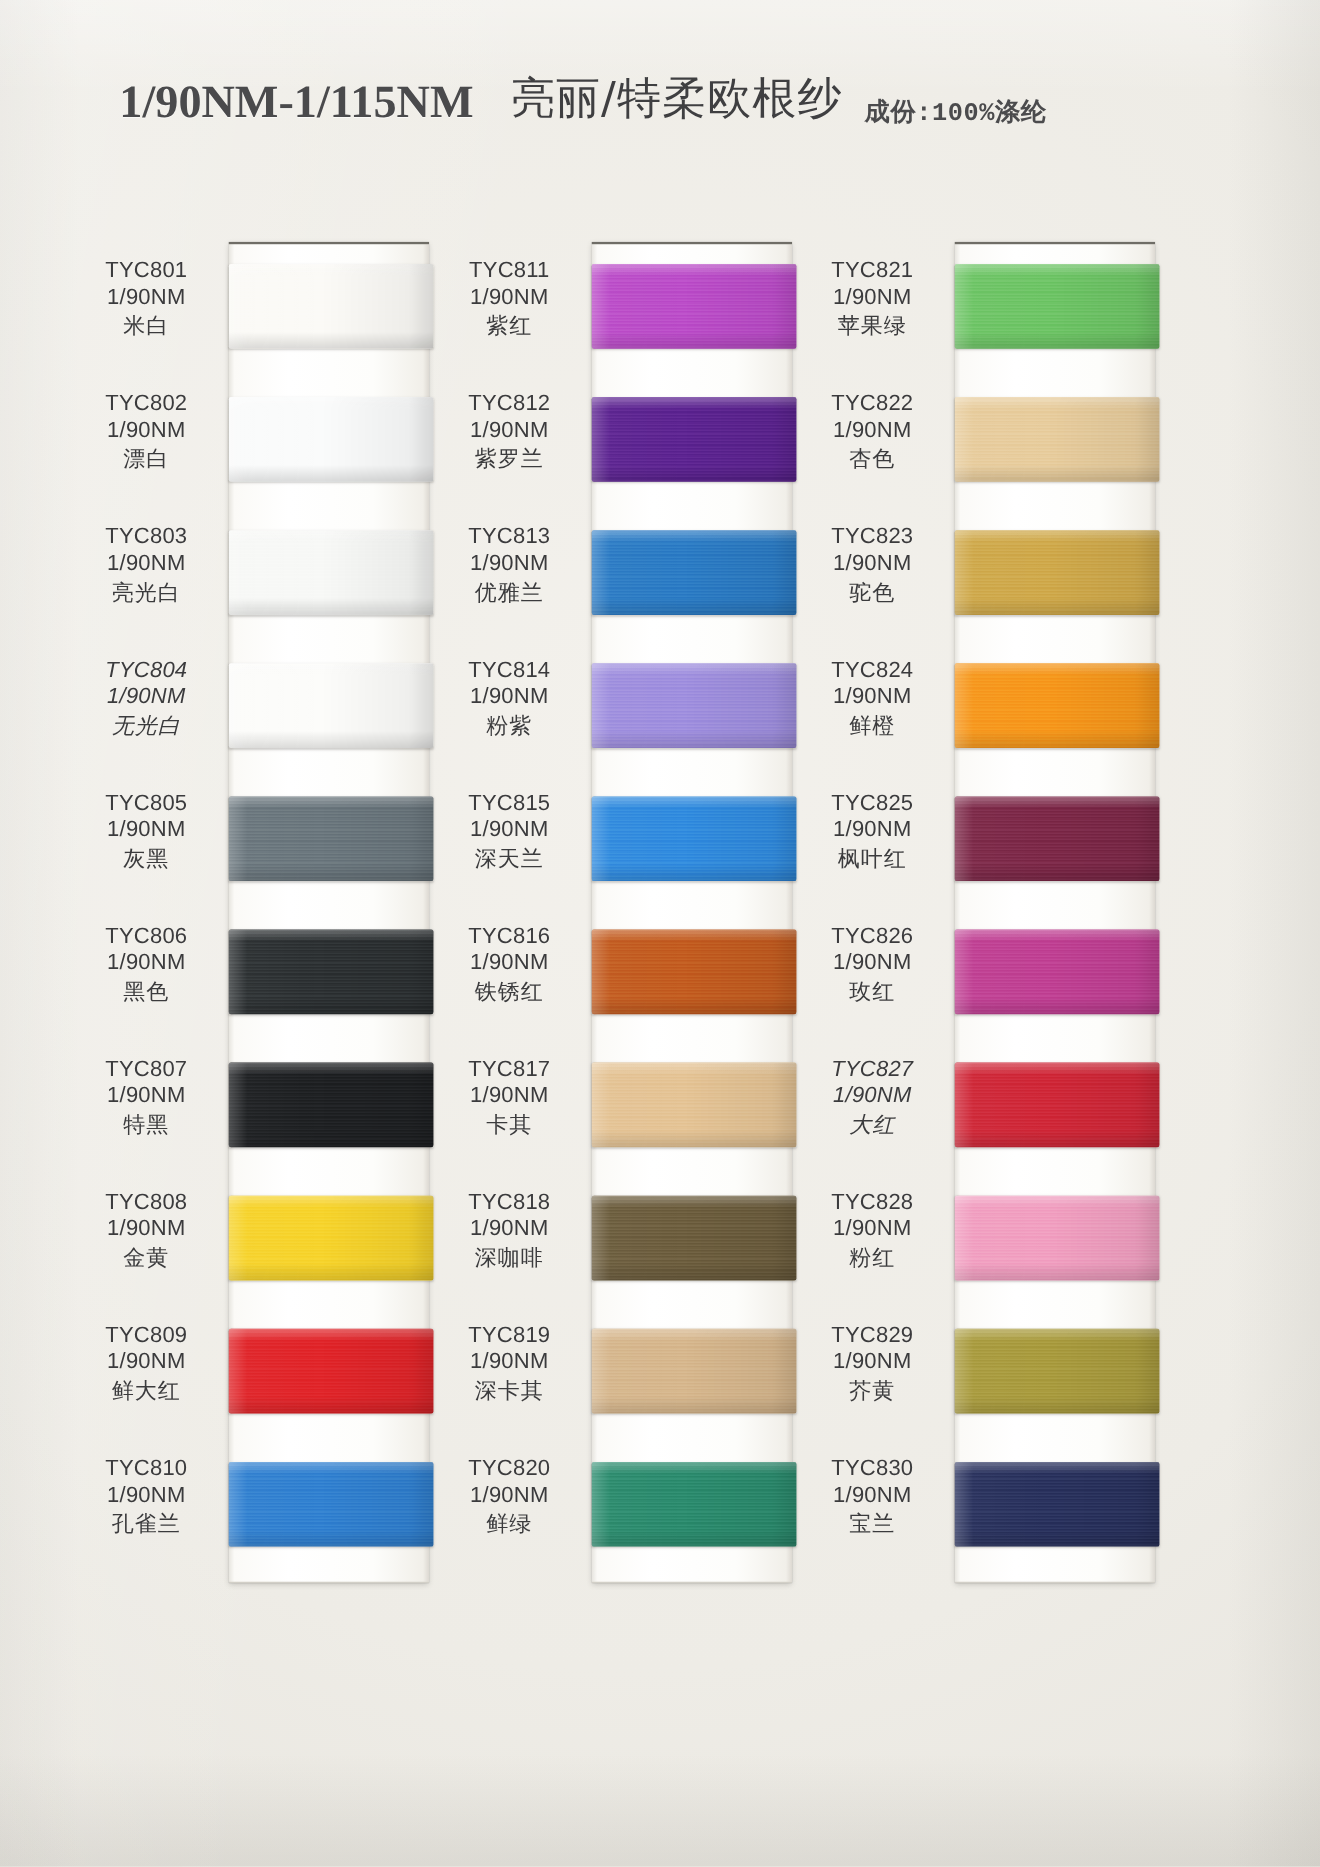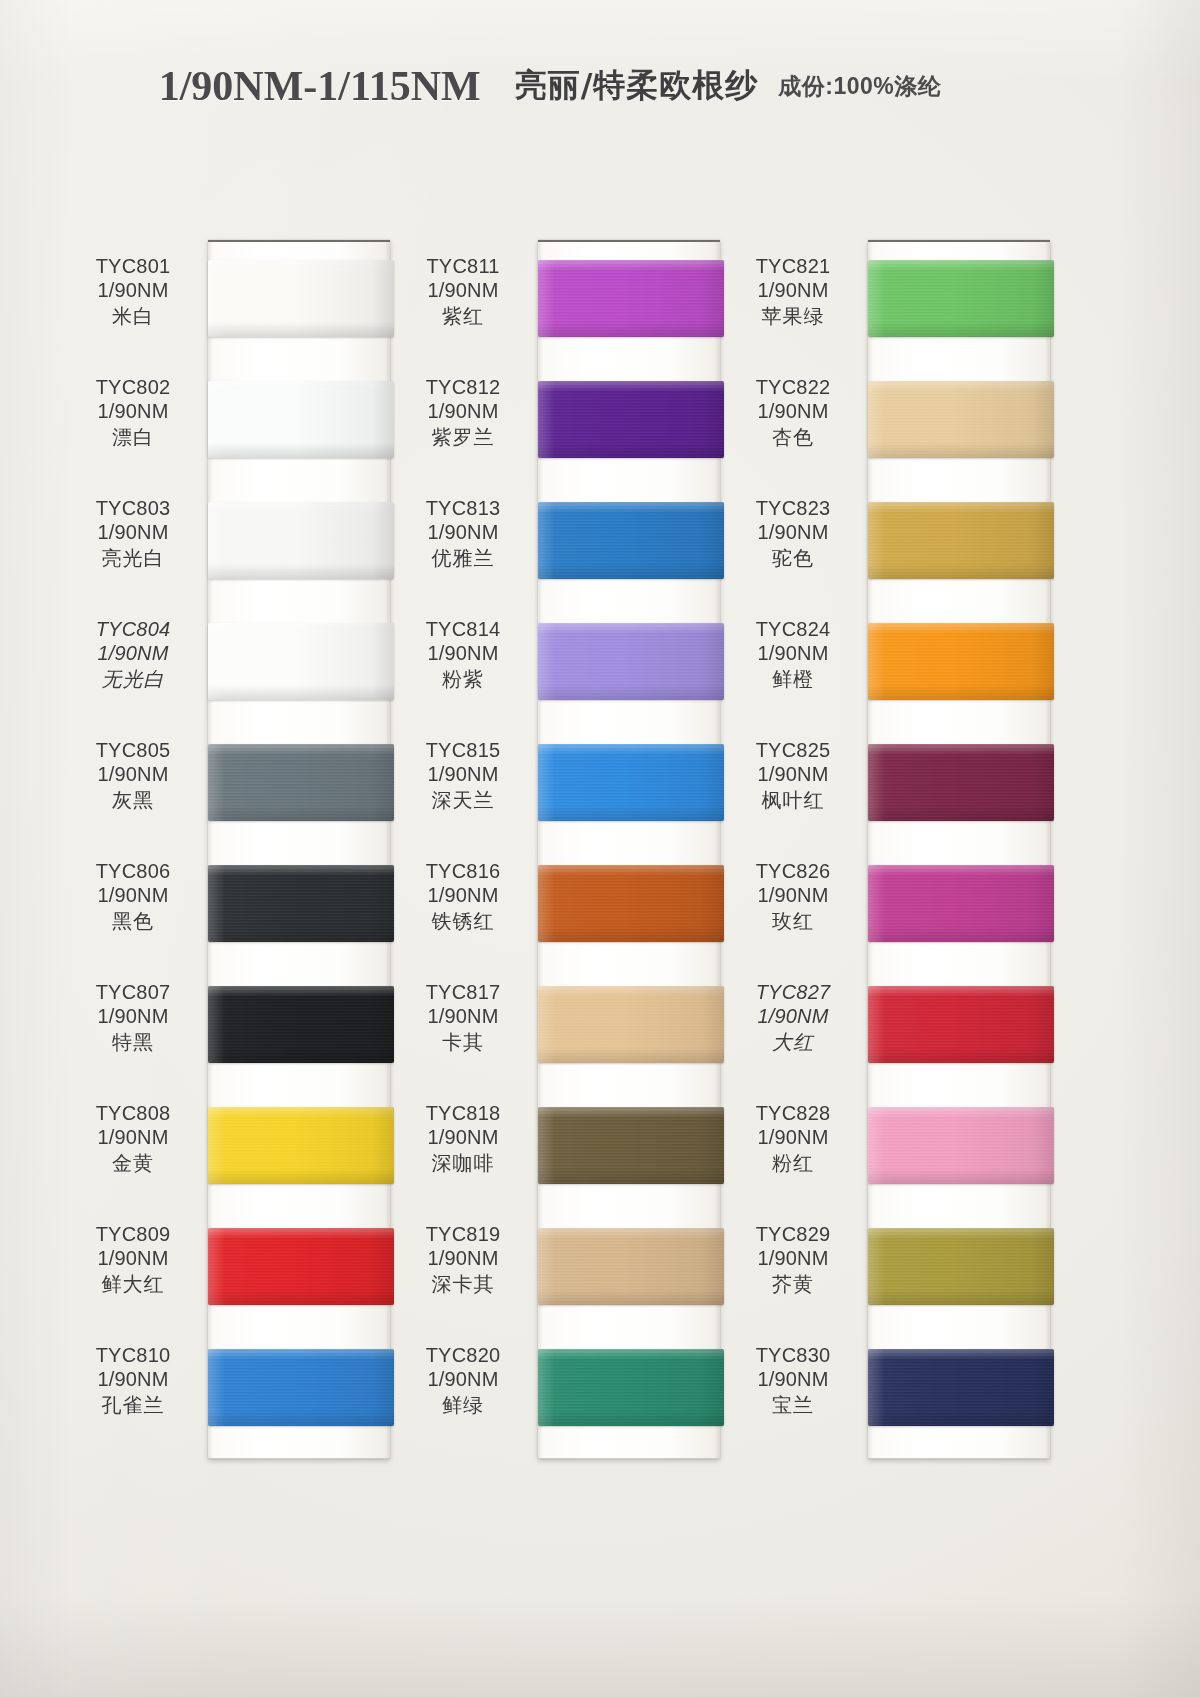--- a/index.html
+++ b/index.html
@@ -40,56 +40,55 @@
     width: 1200px; height: 1697px;
   }
 
   
   .header {
     position: absolute;
     left: 0;
     top: 62px;
     width: 1060px;
     display: flex;
-    align-items: center;
+    align-items: flex-end;
     justify-content: center;
     gap: 0;
     white-space: nowrap;
-    margin-left: 20px;
   }
   .title-code {
     font-family: "Liberation Serif", "DejaVu Serif", serif;
     font-size: 42px;
     font-weight: 700;
     letter-spacing: 0px;
     color: #4a4a4c;
     text-shadow: 0 1px 0 rgba(255,255,255,0.6);
   }
   .title-name {
     font-family: "DejaVu Sans", "Liberation Sans", sans-serif;
-    font-size: 32px;
-    font-weight: 700;
+    font-size: 40px;
+    font-weight: 400;
     color: #3f3f41;
     margin-left: 34px;
     letter-spacing: 1px;
   }
   .title-comp {
-    font-family: Liberation Sans, sans-serif;
+    font-family: Liberation Mono, monospace;
     font-size: 23px;
     font-weight: 600;
     color: #4b4b4d;
     margin-left: 20px;
     letter-spacing: 0.5px;
   }
 
   
   .columns {
     position: absolute;
     left: 0;
-    top: 240px;
+    top: 220px;
     width: 1200px;
     height: 1220px;
   }
   .col {
     position: absolute;
     top: 0;
     width: 340px;
     height: 1220px;
   }
   .col-0 { left: 70px; }

